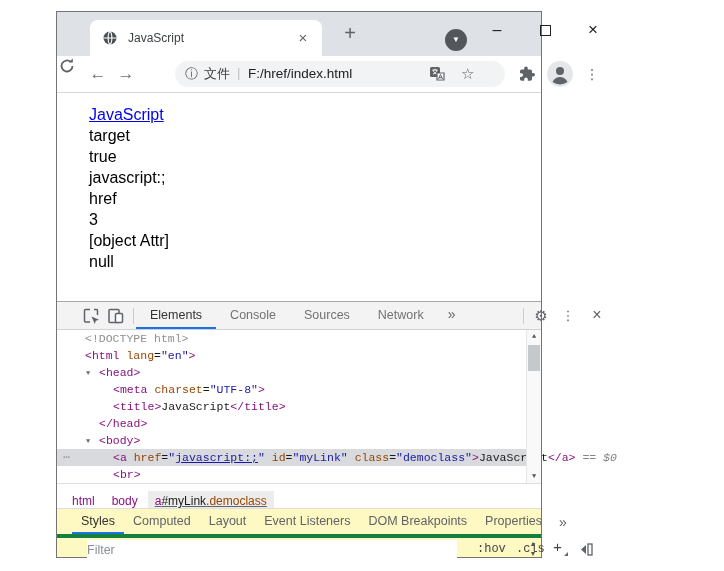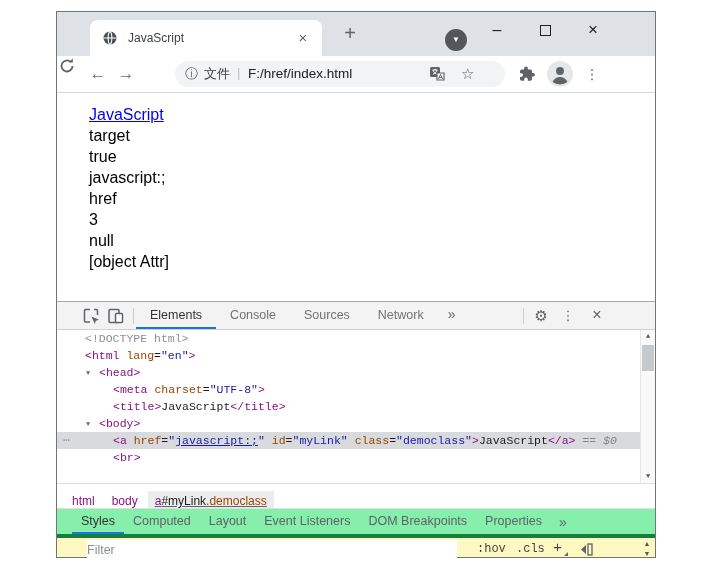--- a/index.html
+++ b/index.html
@@ -2,21 +2,21 @@
 <html style="--accent: #1a73e8; --tag: #881280; --attr: #994500; --val: #1a1aa6; --plain: #1a1a1a; --gray: #909090; --link: #0000ee; --ui: #5f6368;"><head>
 <meta charset="utf-8">
 <style>
   :root{
     --accent:#1a73e8; --tag:#881280; --attr:#994500; --val:#1a1aa6;
     --plain:#1a1a1a; --gray:#909090; --link:#0000ee; --ui:#5f6368;
   }
   *{margin:0;padding:0;box-sizing:border-box;}
   body{width:724px;height:571px;background:#ffffff;position:relative;overflow:hidden;
        font-family:"Liberation Sans", sans-serif;}
-  .window{position:absolute;left:56px;top:11px;width:600px;height:547px;
+  .window{position:absolute;left:56px;top:11px;width:486px;height:547px;
           border:1px solid #747474;background:#fff;}
   
   .tabstrip{position:absolute;left:0;top:0;right:0;height:44px;background:#dee1e6;}
   .tab{position:absolute;left:33px;top:8px;width:232px;height:36px;background:#fff;
        border-radius:8px 8px 0 0;}
   .tab-favicon{position:absolute;left:12px;top:10px;width:16px;height:16px;}
   .tab-title{position:absolute;left:38px;top:0;height:36px;line-height:36px;
              font-size:12px;color:#3c4043;}
   .tab-close{position:absolute;right:10px;top:0;height:36px;line-height:35px;
              font-size:15px;color:#5f6368;width:18px;text-align:center;cursor:default;}
@@ -87,21 +87,21 @@
            border-left:1px solid #e6e6e6;}
   .sb-btn{position:absolute;left:0;width:14px;height:13px;text-align:center;line-height:13px;
           font-size:7px;color:#555;}
   .sb-thumb{position:absolute;left:1px;top:15px;width:12px;height:26px;background:#c6c9cc;}
   
   .dt-crumbs{position:absolute;left:0;top:181px;right:0;height:25px;border-top:1px solid #ddd;
              background:#fff;display:flex;align-items:center;padding-left:8px;font-size:12px;}
   .crumb{padding:3px 7px;margin-right:3px;white-space:nowrap;margin-top:10px;}
   .crumb.selected{background:#ececec;text-decoration:underline;}
   
-  .dt-sidetabs{position:absolute;left:0;top:206px;right:0;height:26px;background:#86efac;
+  .dt-sidetabs{position:absolute;left:0;top:206px;right:0;height:26px;background:#fef9c3;
                border-top:1px solid #ddd;display:flex;padding-left:15px;align-items:flex-end;}
   .side-tab{padding:0 9px;line-height:24px;height:25px;color:#5f6368;white-space:nowrap;}
   .side-tab.active{color:#333;border-bottom:2.5px solid var(--accent);}
   .side-more{padding:0 8px;line-height:23px;font-size:14px;}
   
   .dt-filter{position:absolute;left:0;top:232px;right:0;bottom:0;background:#fef9c3;
              border-top:4px solid #15803d;}
   .filter-input{position:absolute;left:30px;top:2px;width:370px;height:19px;border:none;
                 outline:none;font-size:12.5px;color:#333;font-family:"Liberation Sans",sans-serif;}
   .filter-input::placeholder{color:#8a8f94;}
@@ -169,22 +169,22 @@
   </div>
 
   <div class="content">
     <a class="page-link" href="#">JavaScript</a>
     <div id="page-lines">
         <div class="page-line">target</div>
         <div class="page-line">true</div>
         <div class="page-line">javascript:;</div>
         <div class="page-line">href</div>
         <div class="page-line">3</div>
+        <div class="page-line">[object Attr]</div>
         <div class="page-line">null</div>
-        <div class="page-line">[object Attr]</div>
       </div>
   </div>
 
   <div class="devtools">
     <div class="dt-toolbar">
       <svg class="dt-ico dt-inspect" viewBox="0 0 20 20">
         <path d="M9 3.5H4.5a1 1 0 0 0-1 1V15a1 1 0 0 0 1 1H9 M13 3.5h2.5a1 1 0 0 1 1 1V9" stroke="#5f6368" stroke-width="1.5" fill="none"></path>
         <path d="M10.5 10.5l7.5 3.2-3.2 1-1 3.2z" fill="#5f6368"></path>
       </svg>
       <svg class="dt-ico dt-device" viewBox="0 0 20 20">
@@ -204,20 +204,21 @@
       <div class="dt-dots">⋮</div>
       <div class="dt-close">×</div>
     </div>
 
     <div class="dt-tree" id="dt-tree">
       <div class="tree-row" style="padding-left: 28px;"><span class="tok-g">&lt;!DOCTYPE html&gt;</span></div>
         <div class="tree-row" style="padding-left: 28px;"><span class="tok-t">&lt;html</span><span class="tok-p"> </span><span class="tok-a">lang</span><span class="tok-p">=</span><span class="tok-v">"en"</span><span class="tok-t">&gt;</span></div>
         <div class="tree-row" style="padding-left: 42px;"><span class="tree-arrow" style="left: 29px;">▼</span><span class="tok-t">&lt;head&gt;</span></div>
         <div class="tree-row" style="padding-left: 56px;"><span class="tok-t">&lt;meta</span><span class="tok-p"> </span><span class="tok-a">charset</span><span class="tok-p">=</span><span class="tok-v">"UTF-8"</span><span class="tok-t">&gt;</span></div>
         <div class="tree-row" style="padding-left: 56px;"><span class="tok-t">&lt;title&gt;</span><span class="tok-p">JavaScript</span><span class="tok-t">&lt;/title&gt;</span></div>
+        <div class="tree-row" style="padding-left: 42px;"><span class="tok-t">&lt;/head&gt;</span></div>
         <div class="tree-row" style="padding-left: 42px;"><span class="tree-arrow" style="left: 29px;">▼</span><span class="tok-t">&lt;body&gt;</span></div>
         <div class="tree-row selected" style="padding-left: 56px;"><span class="tree-dots">⋯</span><span class="tok-t">&lt;a</span><span class="tok-p"> </span><span class="tok-a">href</span><span class="tok-p">=</span><span class="tok-v">"</span><span class="tok-l">javascript:;</span><span class="tok-v">"</span><span class="tok-p"> </span><span class="tok-a">id</span><span class="tok-p">=</span><span class="tok-v">"myLink"</span><span class="tok-p"> </span><span class="tok-a">class</span><span class="tok-p">=</span><span class="tok-v">"democlass"</span><span class="tok-t">&gt;</span><span class="tok-p">JavaScript</span><span class="tok-t">&lt;/a&gt;</span><span class="tok-m"> == $0</span></div>
         <div class="tree-row" style="padding-left: 56px;"><span class="tok-t">&lt;br&gt;</span></div>
         <div class="tree-sb">
         <div class="sb-btn" style="top:0">▲</div>
         <div class="sb-thumb"></div>
         <div class="sb-btn" style="bottom:0">▼</div>
       </div>
     </div>
 

